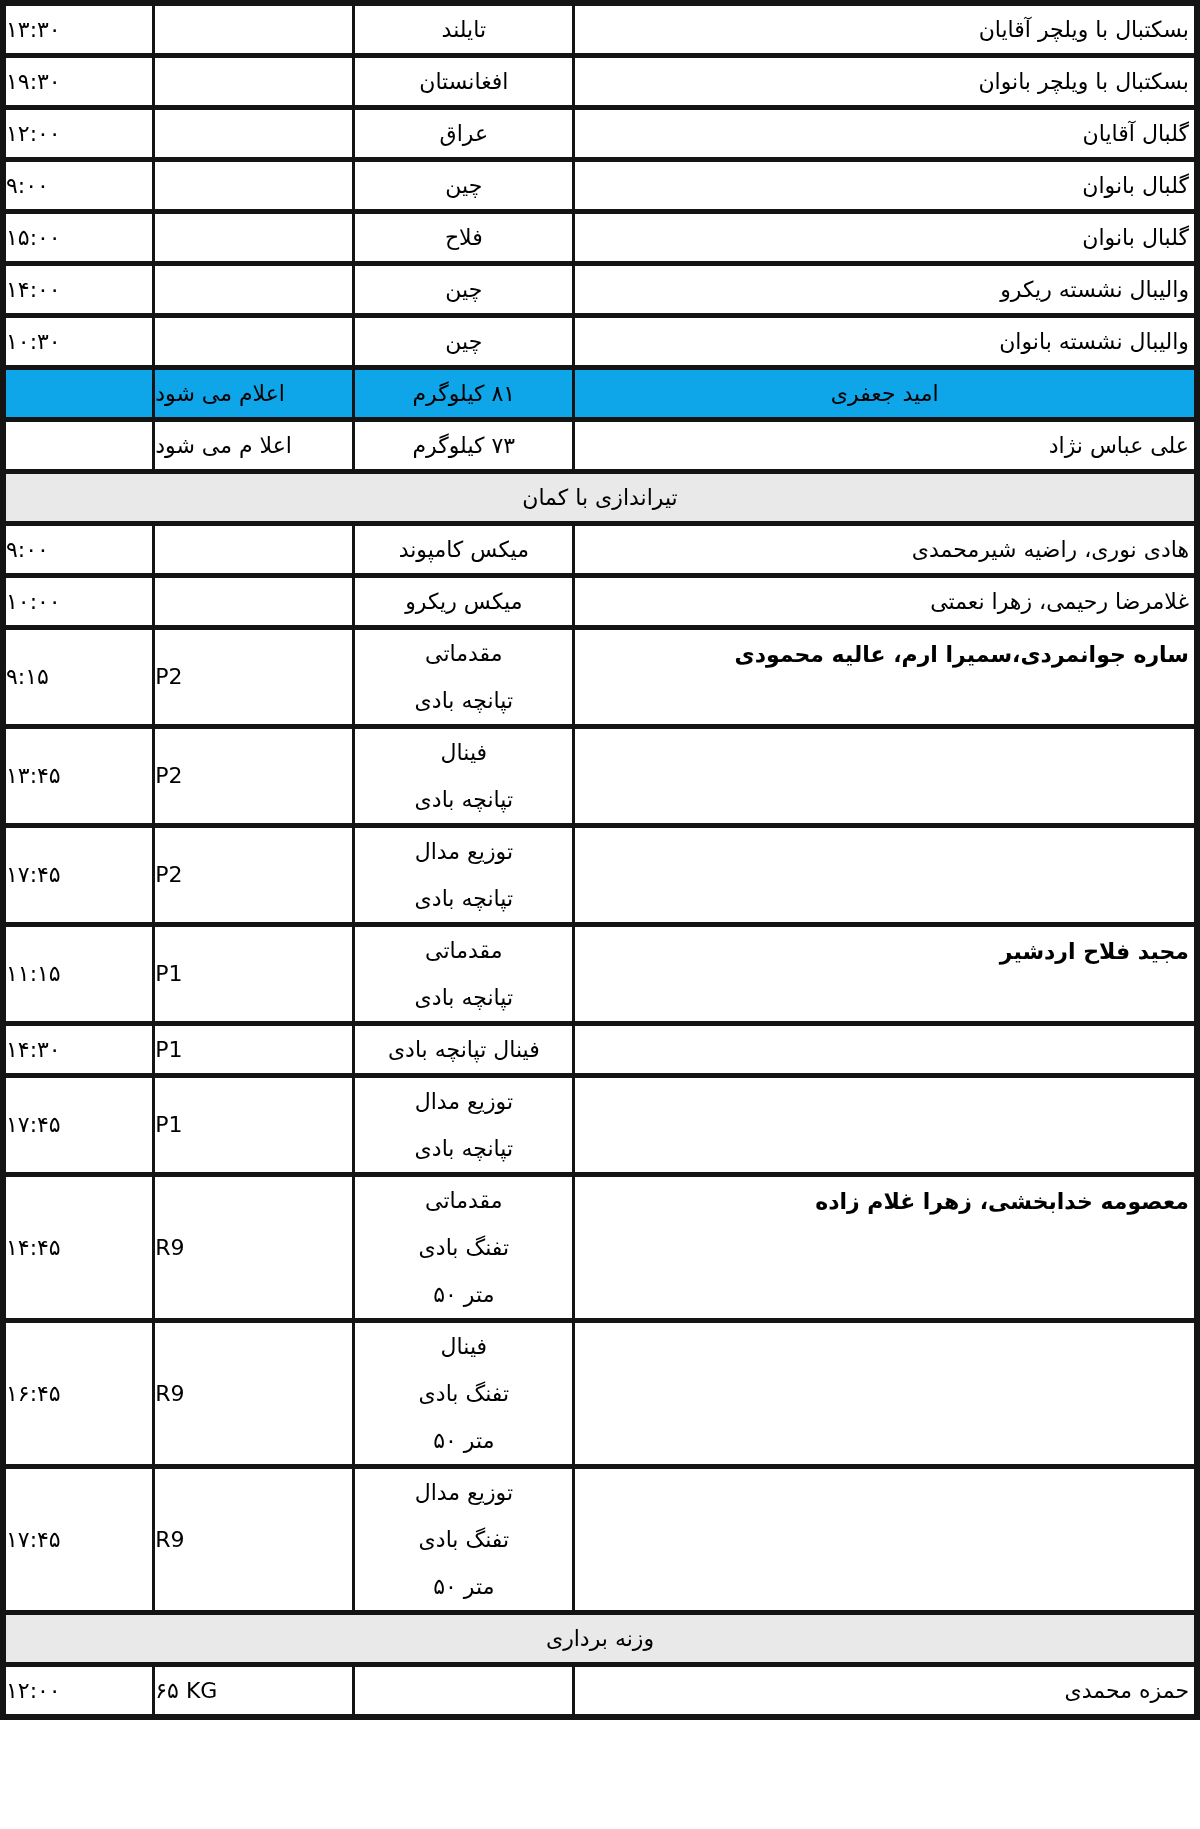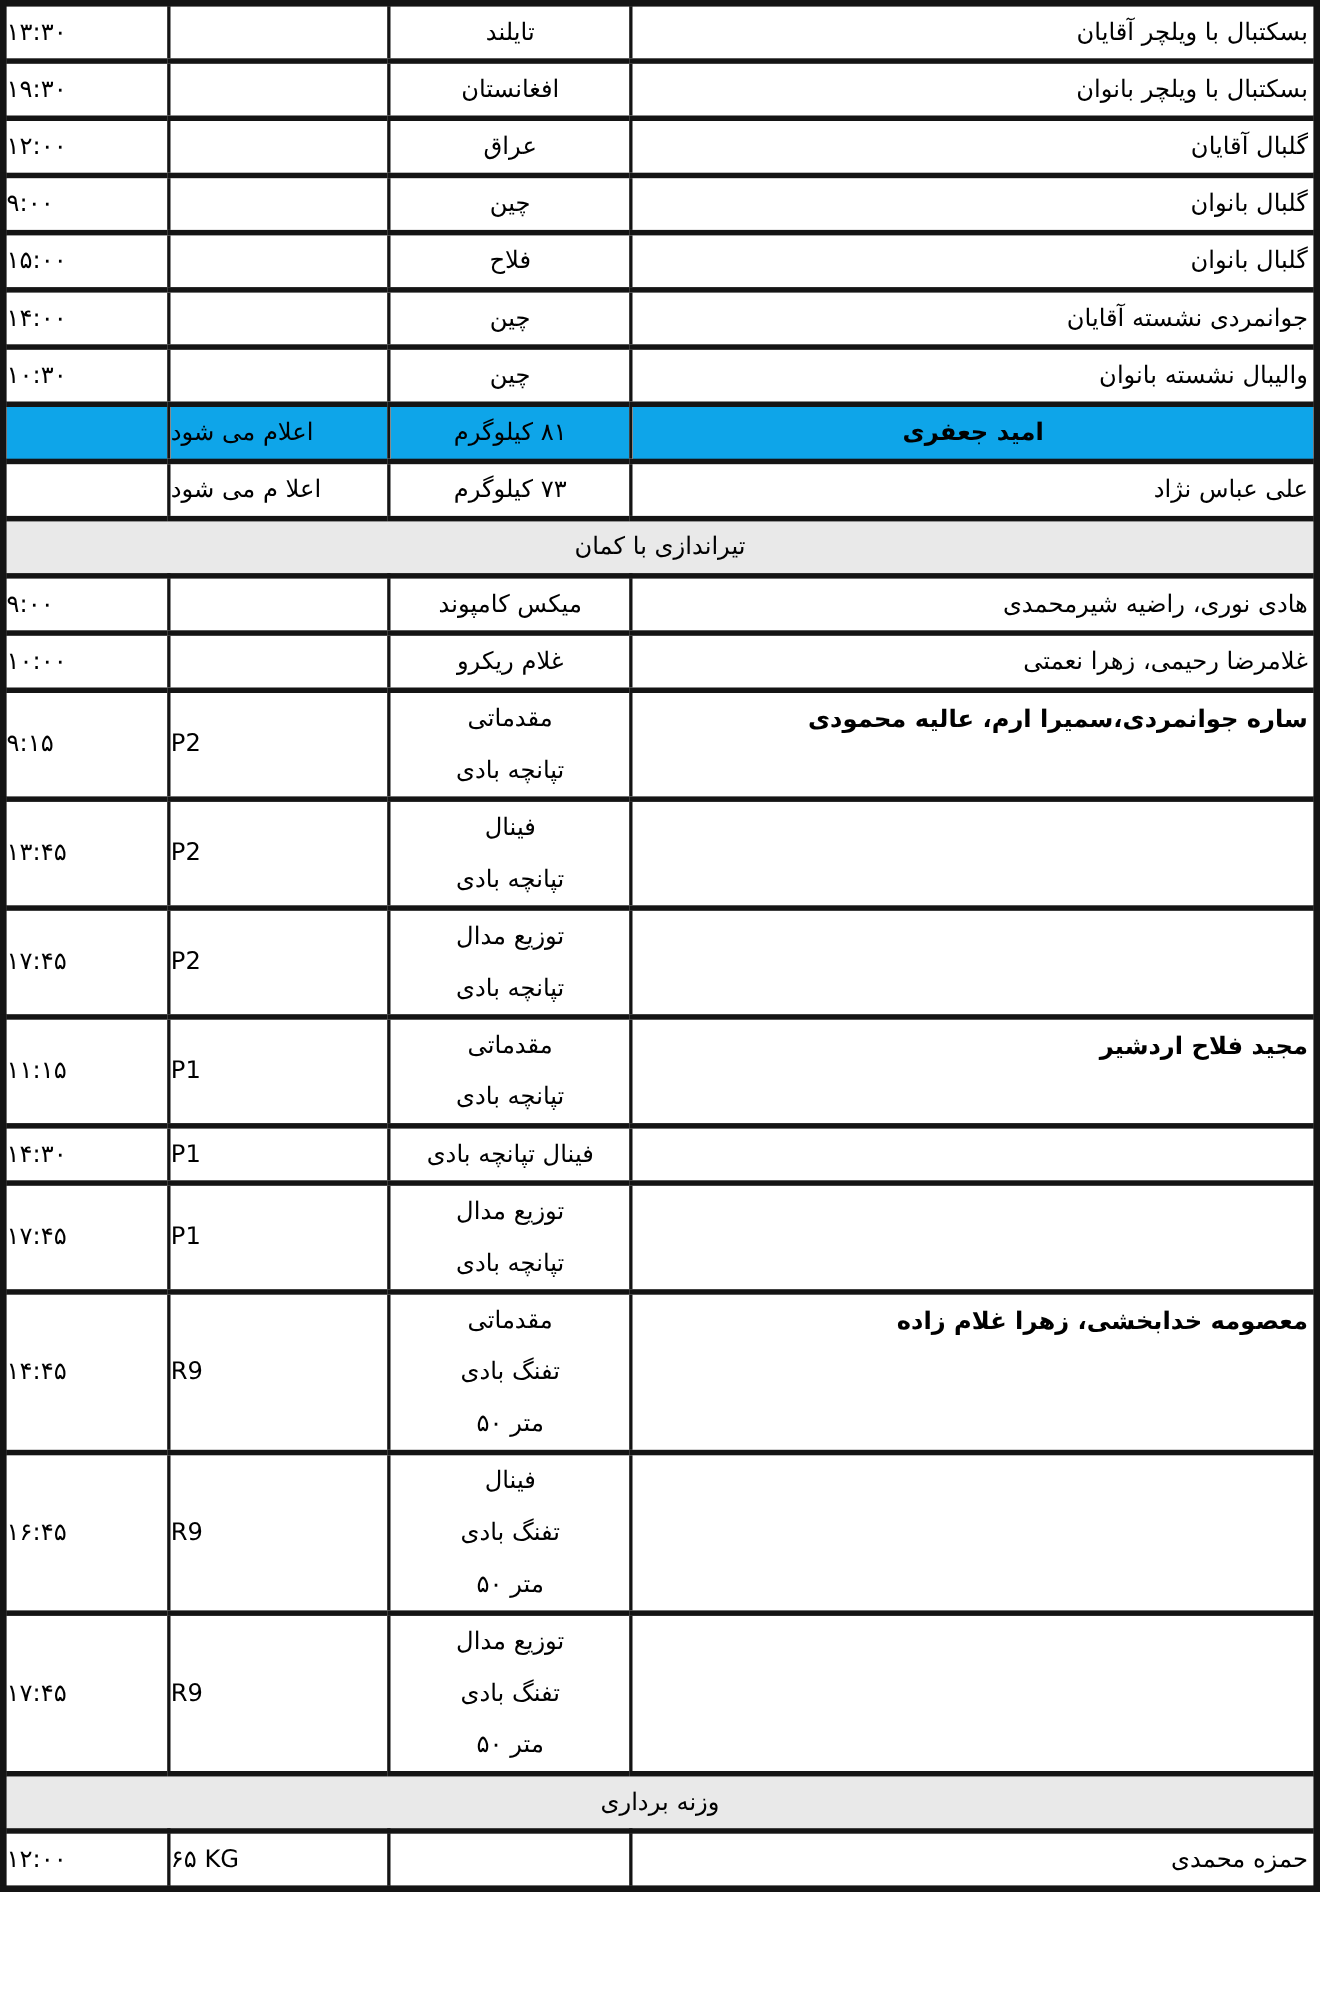--- a/index.html
+++ b/index.html
@@ -44,21 +44,21 @@
   td.section-cell {
     background: #e9e9e9;
     text-align: center;
   }
   tr.shaded td { background: #0ea5e9; }
 
   td.name-cell {
     text-align: right;
     padding: 0 5px;
   }
-  td.name-cell.center { text-align: center; font-weight: bold; }
+  td.name-cell.center { text-align: center; }
   td.name-cell.vtop {
     vertical-align: top;
     padding-top: 11px;
     font-weight: bold;
   }
   td.event-cell {
     text-align: center;
     padding: 0 2px;
   }
   .event-line { line-height: 47px; }
@@ -112,21 +112,21 @@
         </tr>
         <tr>
           <td class="name-cell">گلبال بانوان</td>
           <td class="event-cell">
             <div class="event-line">فلاح</div>
           </td>
           <td class="class-cell"></td>
           <td class="time-cell">۱۵:۰۰</td>
         </tr>
         <tr>
-          <td class="name-cell">جوانمردی نشسته آقایان</td>
+          <td class="name-cell">والیبال نشسته ریکرو</td>
           <td class="event-cell">
             <div class="event-line">چین</div>
           </td>
           <td class="class-cell"></td>
           <td class="time-cell">۱۴:۰۰</td>
         </tr>
         <tr>
           <td class="name-cell">والیبال نشسته بانوان</td>
           <td class="event-cell">
             <div class="event-line">چین</div>
@@ -157,21 +157,21 @@
           <td class="name-cell">هادی نوری، راضیه شیرمحمدی</td>
           <td class="event-cell">
             <div class="event-line">میکس کامپوند</div>
           </td>
           <td class="class-cell"></td>
           <td class="time-cell">۹:۰۰</td>
         </tr>
         <tr>
           <td class="name-cell">غلامرضا رحیمی، زهرا نعمتی</td>
           <td class="event-cell">
-            <div class="event-line">غلام ریکرو</div>
+            <div class="event-line">میکس ریکرو</div>
           </td>
           <td class="class-cell"></td>
           <td class="time-cell">۱۰:۰۰</td>
         </tr>
         <tr>
           <td class="name-cell vtop">ساره جوانمردی،سمیرا ارم، عالیه محمودی</td>
           <td class="event-cell">
             <div class="event-line">مقدماتی</div>
             <div class="event-line">تپانچه بادی</div>
           </td>

